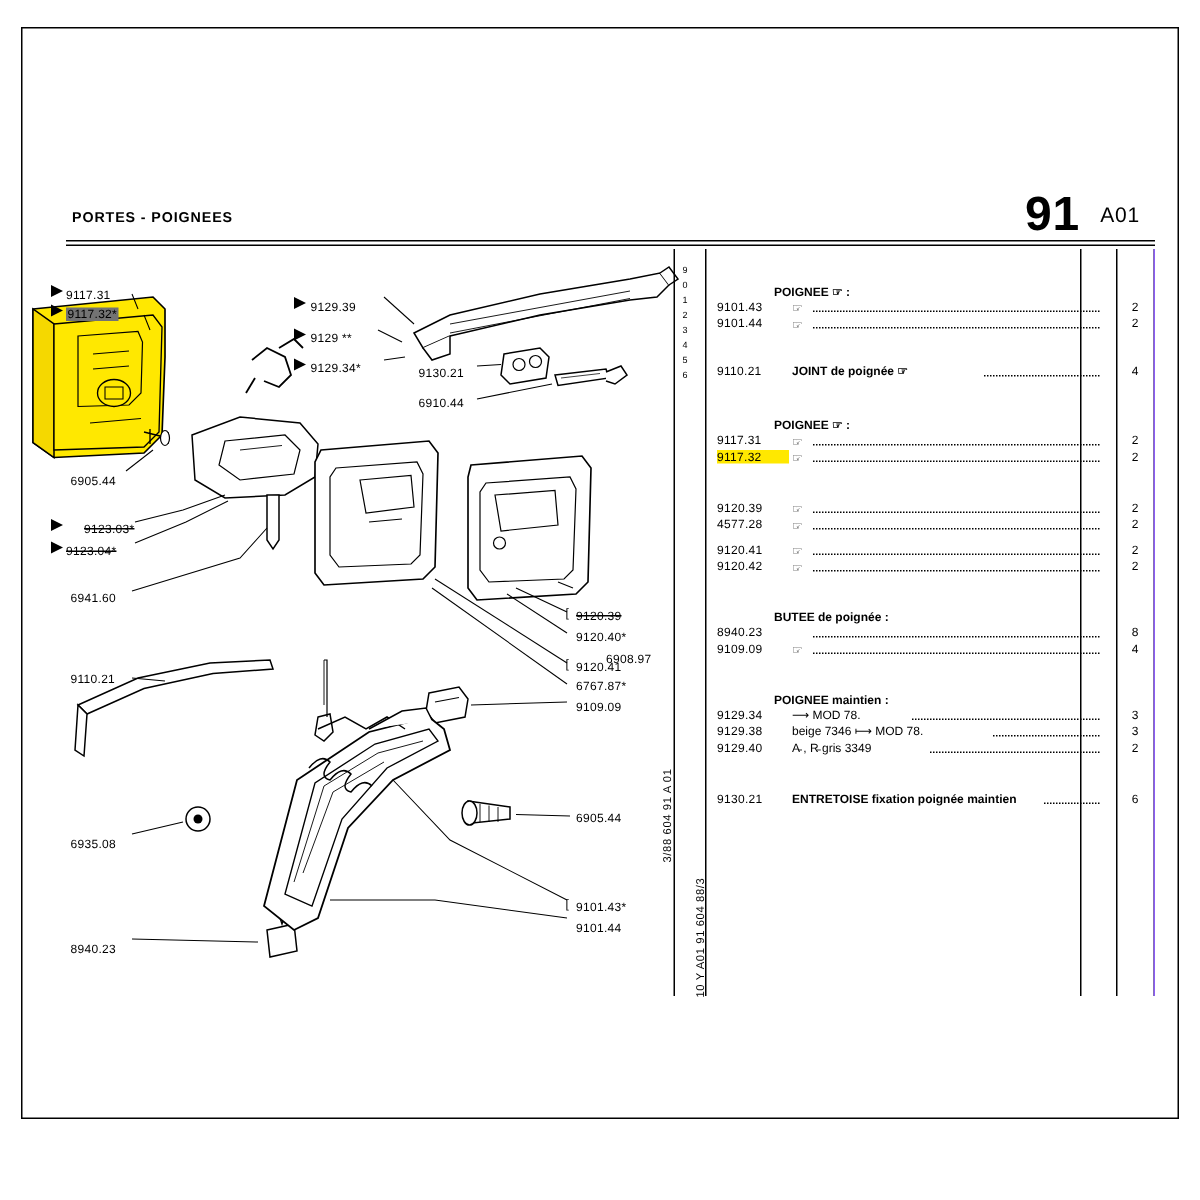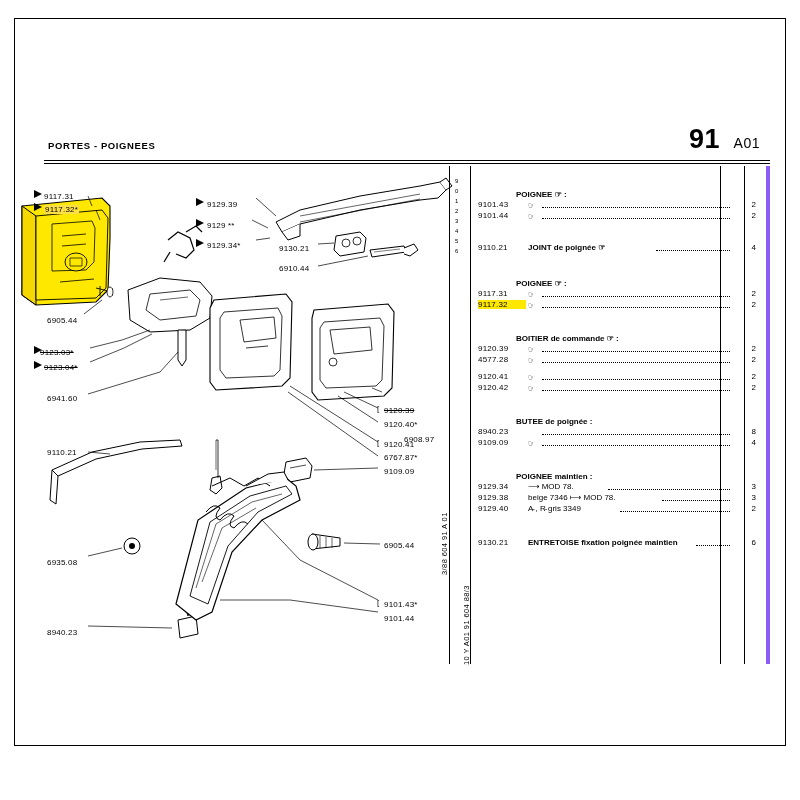--- a/index.html
+++ b/index.html
@@ -61,21 +61,21 @@
     left: 14px;
     top: 33px;
     width: 726px;
     height: 0;
     border-top: 0.7px solid #000;
   }
   .header-num {
     position: absolute;
     right: 50px;
     top: -6px;
-    font-size: 27px;
+    font-size: 32px;
     font-weight: bold;
     letter-spacing: 0.5px;
   }
   .header-sub {
     position: absolute;
     right: 10px;
     top: 5px;
     font-size: 14px;
     letter-spacing: 0.5px;
   }
@@ -120,21 +120,21 @@
     transform-origin: left top;
     white-space: nowrap;
   }
   
   .parts-list {
     position: absolute;
     left: 472px;
     top: 166px;
     width: 298px;
     height: 498px;
-    border-right: 4px solid #8b5cf6;
+    border-right: 1px solid #8b5cf6;
     box-sizing: border-box;
   }
   
   .col-rule {
     position: absolute;
     top: 166px;
     width: 0;
     height: 498px;
     border-left: 1px solid #000;
   }
@@ -202,21 +202,21 @@
   }
   
   .lab {
     position: absolute;
     font-size: 8px;
     letter-spacing: 0.2px;
     white-space: nowrap;
     color: #000;
   }
   .lab.hl {
-    background: #fde047;
+    background: #737373;
     padding: 0 1px;
   }
   .lab.strike {
     text-decoration: line-through;
   }
   
   #art {
     position: absolute;
     left: 0;
     top: 0;
@@ -374,21 +374,21 @@
 
   <div>
     <div class="lab" style="left:44px; top:192px;">9117.31</div>
     <div class="lab hl" style="left:44px; top:205px;">9117.32*</div>
     <div class="lab" style="left:207px; top:200px;">9129.39</div>
     <div class="lab" style="left:207px; top:221px;">9129 **</div>
     <div class="lab" style="left:207px; top:241px;">9129.34*</div>
     <div class="lab" style="left:279px; top:244px;">9130.21</div>
     <div class="lab" style="left:279px; top:264px;">6910.44</div>
     <div class="lab" style="left:47px; top:316px;">6905.44</div>
-    <div class="lab strike" style="left:40px; top:348px;">9123.03*</div>
+    <div class="lab strike" style="left:56px; top:348px;">9123.03*</div>
     <div class="lab strike" style="left:44px; top:363px;">9123.04*</div>
     <div class="lab" style="left:47px; top:394px;">6941.60</div>
     <div class="lab" style="left:47px; top:448px;">9110.21</div>
     <div class="lab" style="left:47px; top:558px;">6935.08</div>
     <div class="lab" style="left:47px; top:628px;">8940.23</div>
 
     <div class="lab" style="left:404px; top:391px;margin-top:44px;">6908.97</div>
     <div class="lab strike" style="left:384px; top:406px;">9120.39</div>
     <div class="lab" style="left:384px; top:420px;">9120.40*</div>
     <div class="lab" style="left:384px; top:440px;">9120.41</div>
@@ -465,21 +465,20 @@
         <span class="ref hl">9117.32</span>
         <span class="arrow">☞</span>
         <span class="dots"></span>
         <span class="qty">2</span>
       </div>
     </div>
 
     <div class="spacer"></div>
 
     <div class="grp" style="margin-top:14px;">
-      <div class="grp-head">BOITIER de commande ☞ :</div>
       <div class="row">
         <span class="ref">9120.39</span>
         <span class="arrow">☞</span>
         <span class="dots"></span>
         <span class="qty">2</span>
       </div>
       <div class="row">
         <span class="ref">4577.28</span>
         <span class="arrow">☞</span>
         <span class="dots"></span>

